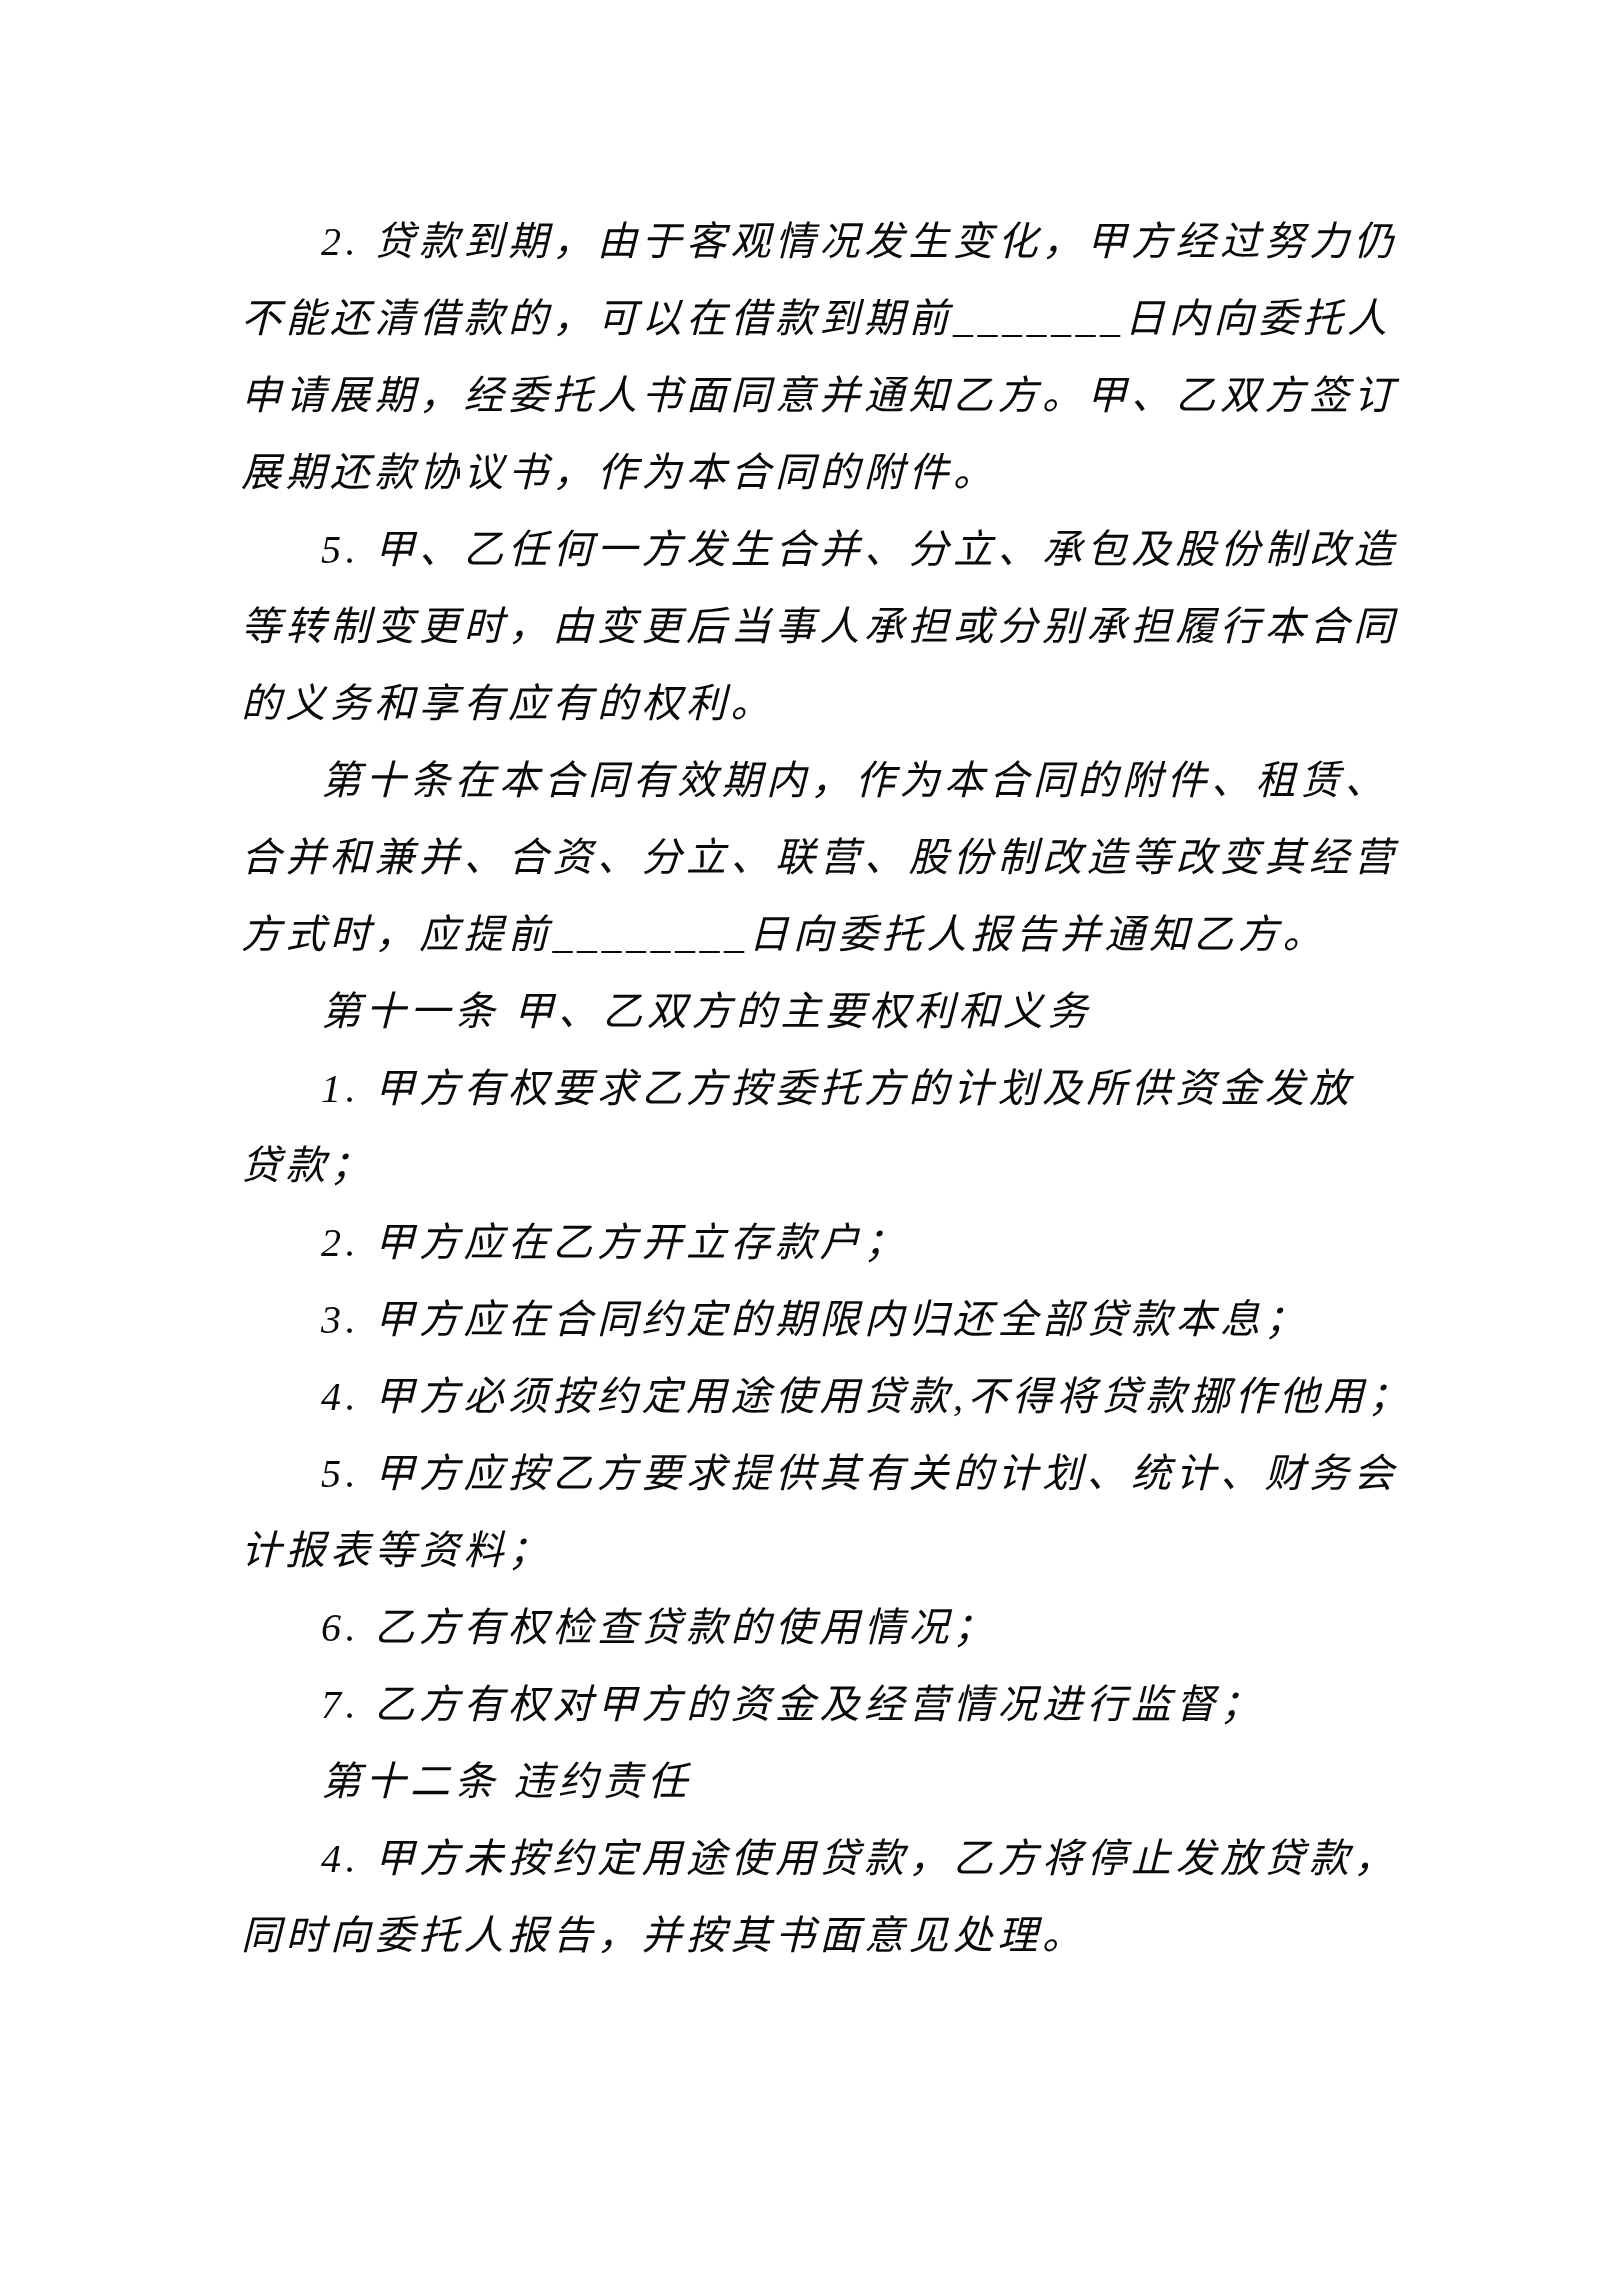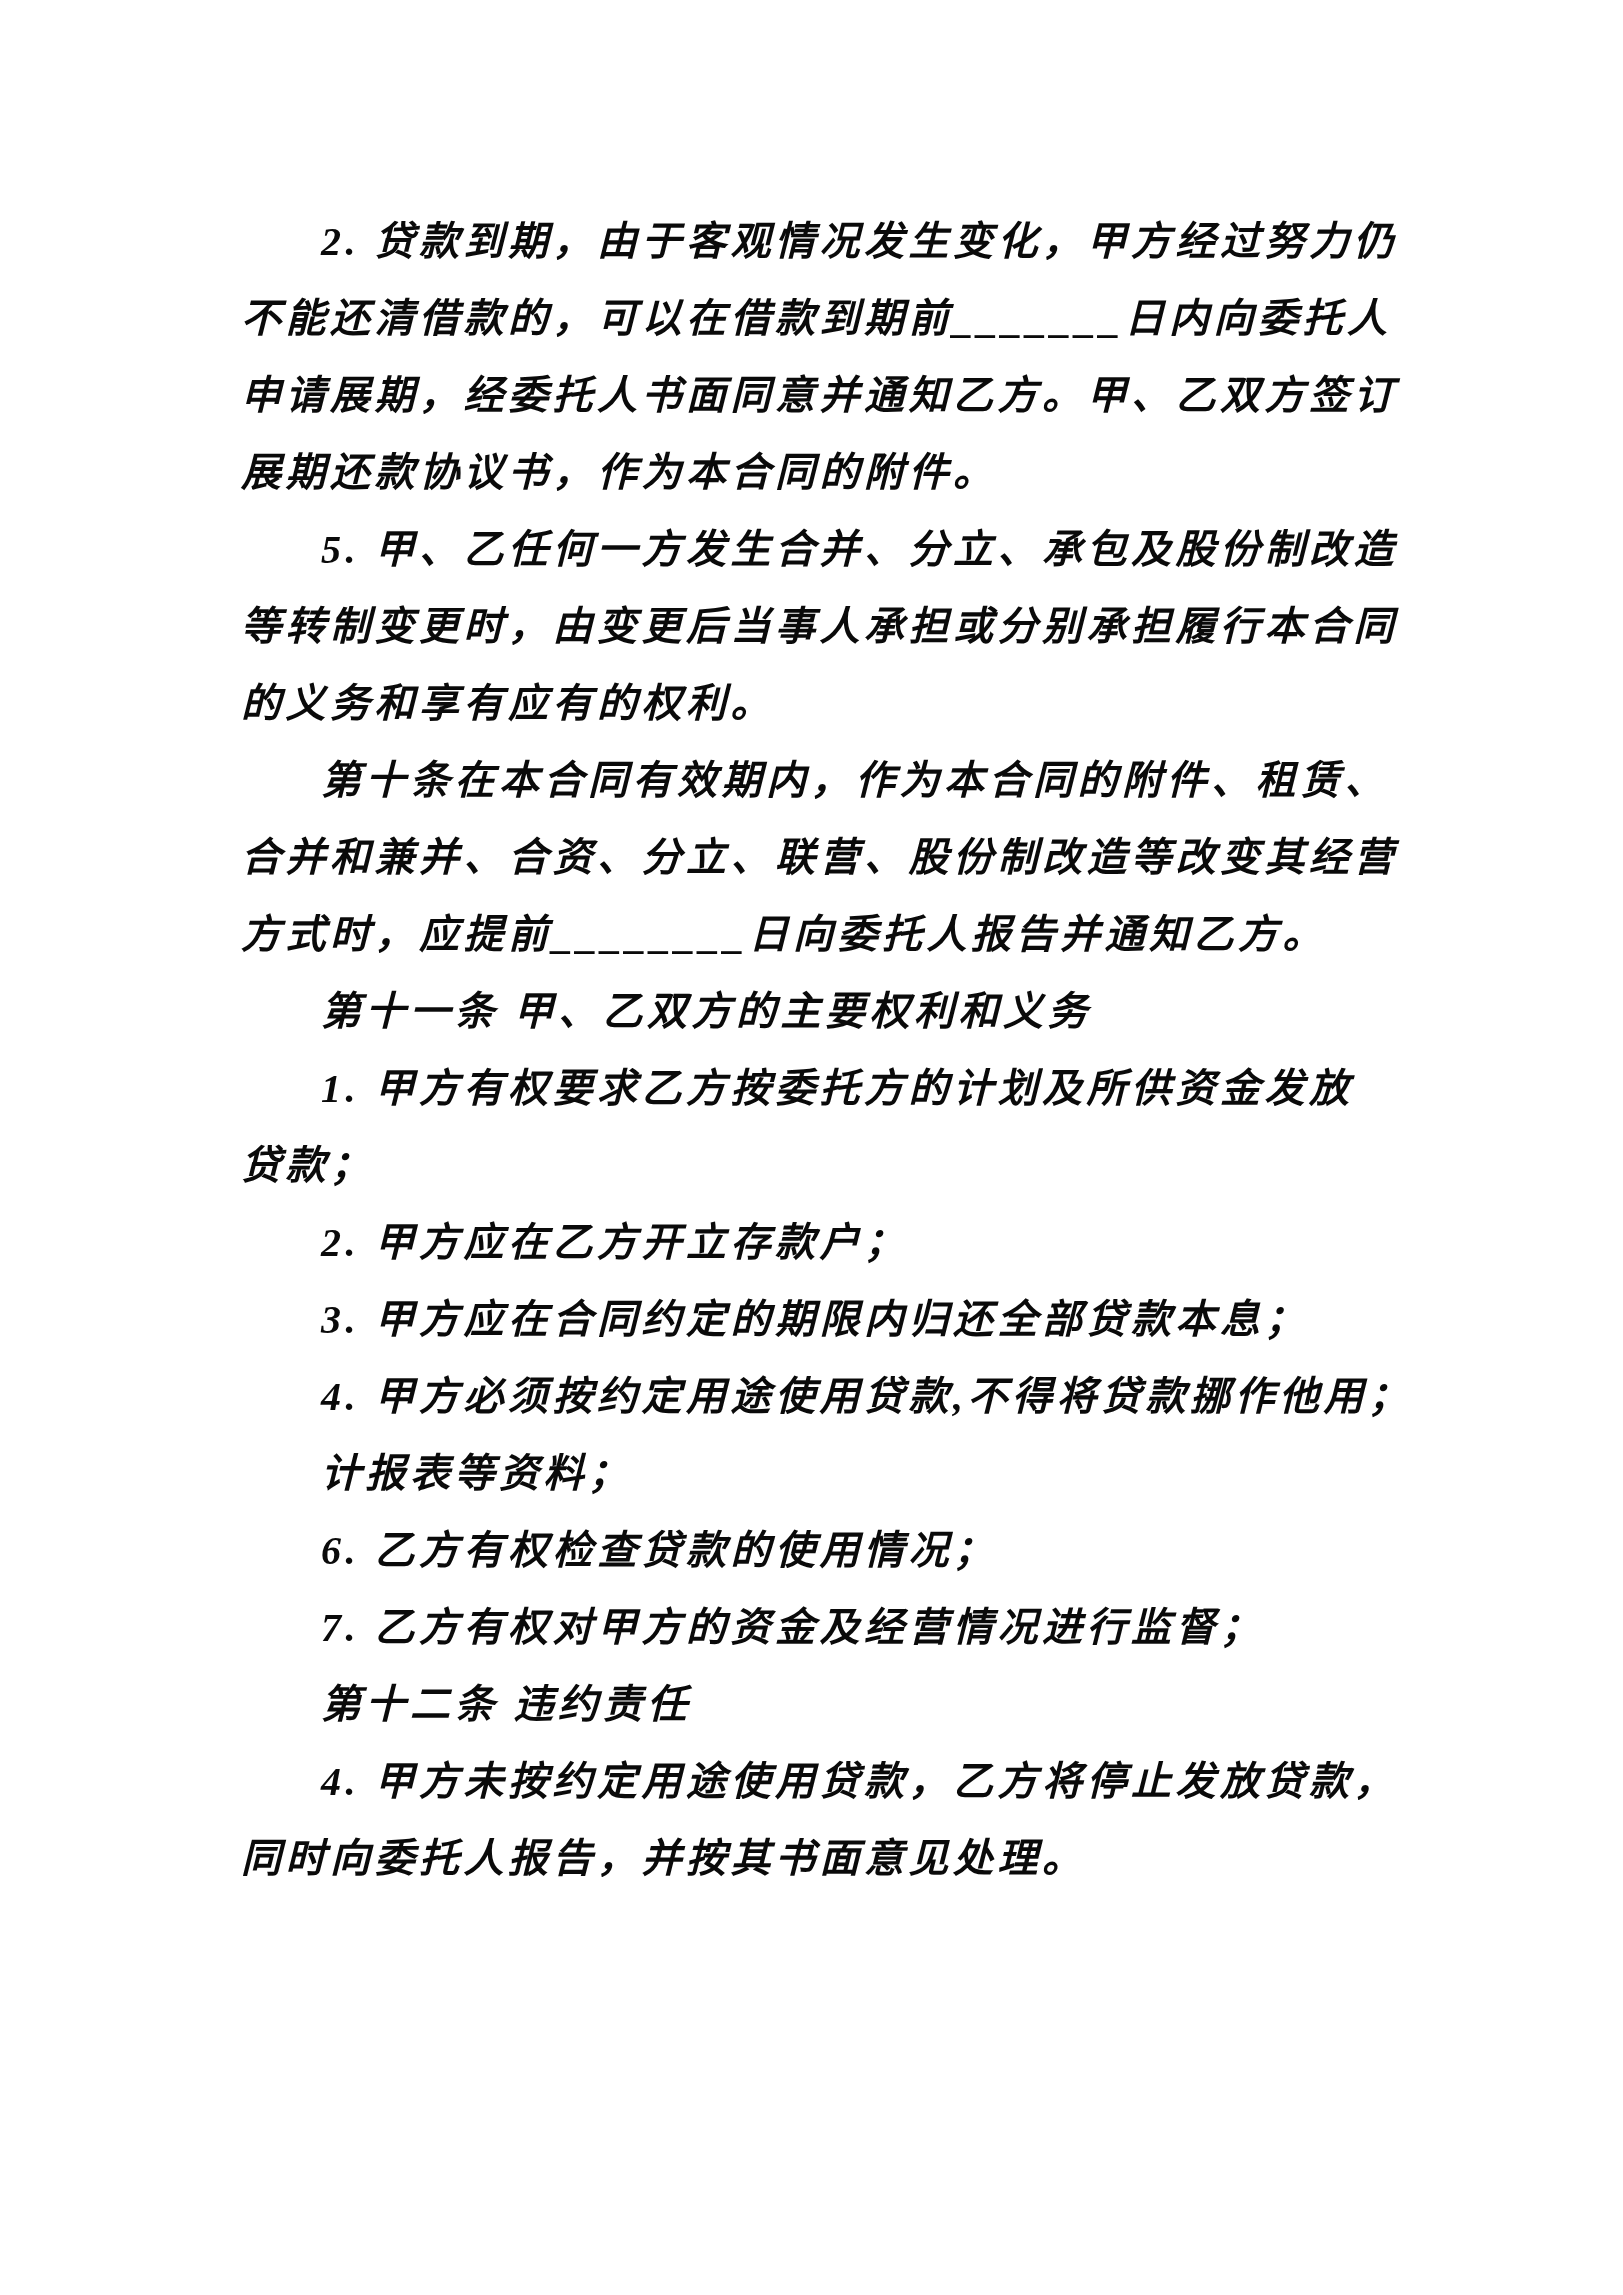--- a/index.html
+++ b/index.html
@@ -33,21 +33,20 @@
     font-weight: 400;
   }
   .para {
     margin: 0;
     padding: 0;
   }
   .text-line {
     height: 77px;
     line-height: 77px;
     white-space: nowrap;
-    font-weight: bold;
   }
   
   .para .text-line:first-child {
     text-indent: 2em;
   }
 </style>
 </head>
 <body>
 
 <div class="page">
@@ -78,20 +77,21 @@
       <div class="para">
         <div class="text-line">2. 甲方应在乙方开立存款户；</div>
       </div>
       <div class="para">
         <div class="text-line">3. 甲方应在合同约定的期限内归还全部贷款本息；</div>
       </div>
       <div class="para">
         <div class="text-line">4. 甲方必须按约定用途使用贷款,不得将贷款挪作他用；</div>
       </div>
       <div class="para">
+        <div class="text-line">5. 甲方应按乙方要求提供其有关的计划、统计、财务会</div>
         <div class="text-line">计报表等资料；</div>
       </div>
       <div class="para">
         <div class="text-line">6. 乙方有权检查贷款的使用情况；</div>
       </div>
       <div class="para">
         <div class="text-line">7. 乙方有权对甲方的资金及经营情况进行监督；</div>
       </div>
       <div class="para">
         <div class="text-line">第十二条 违约责任</div>

